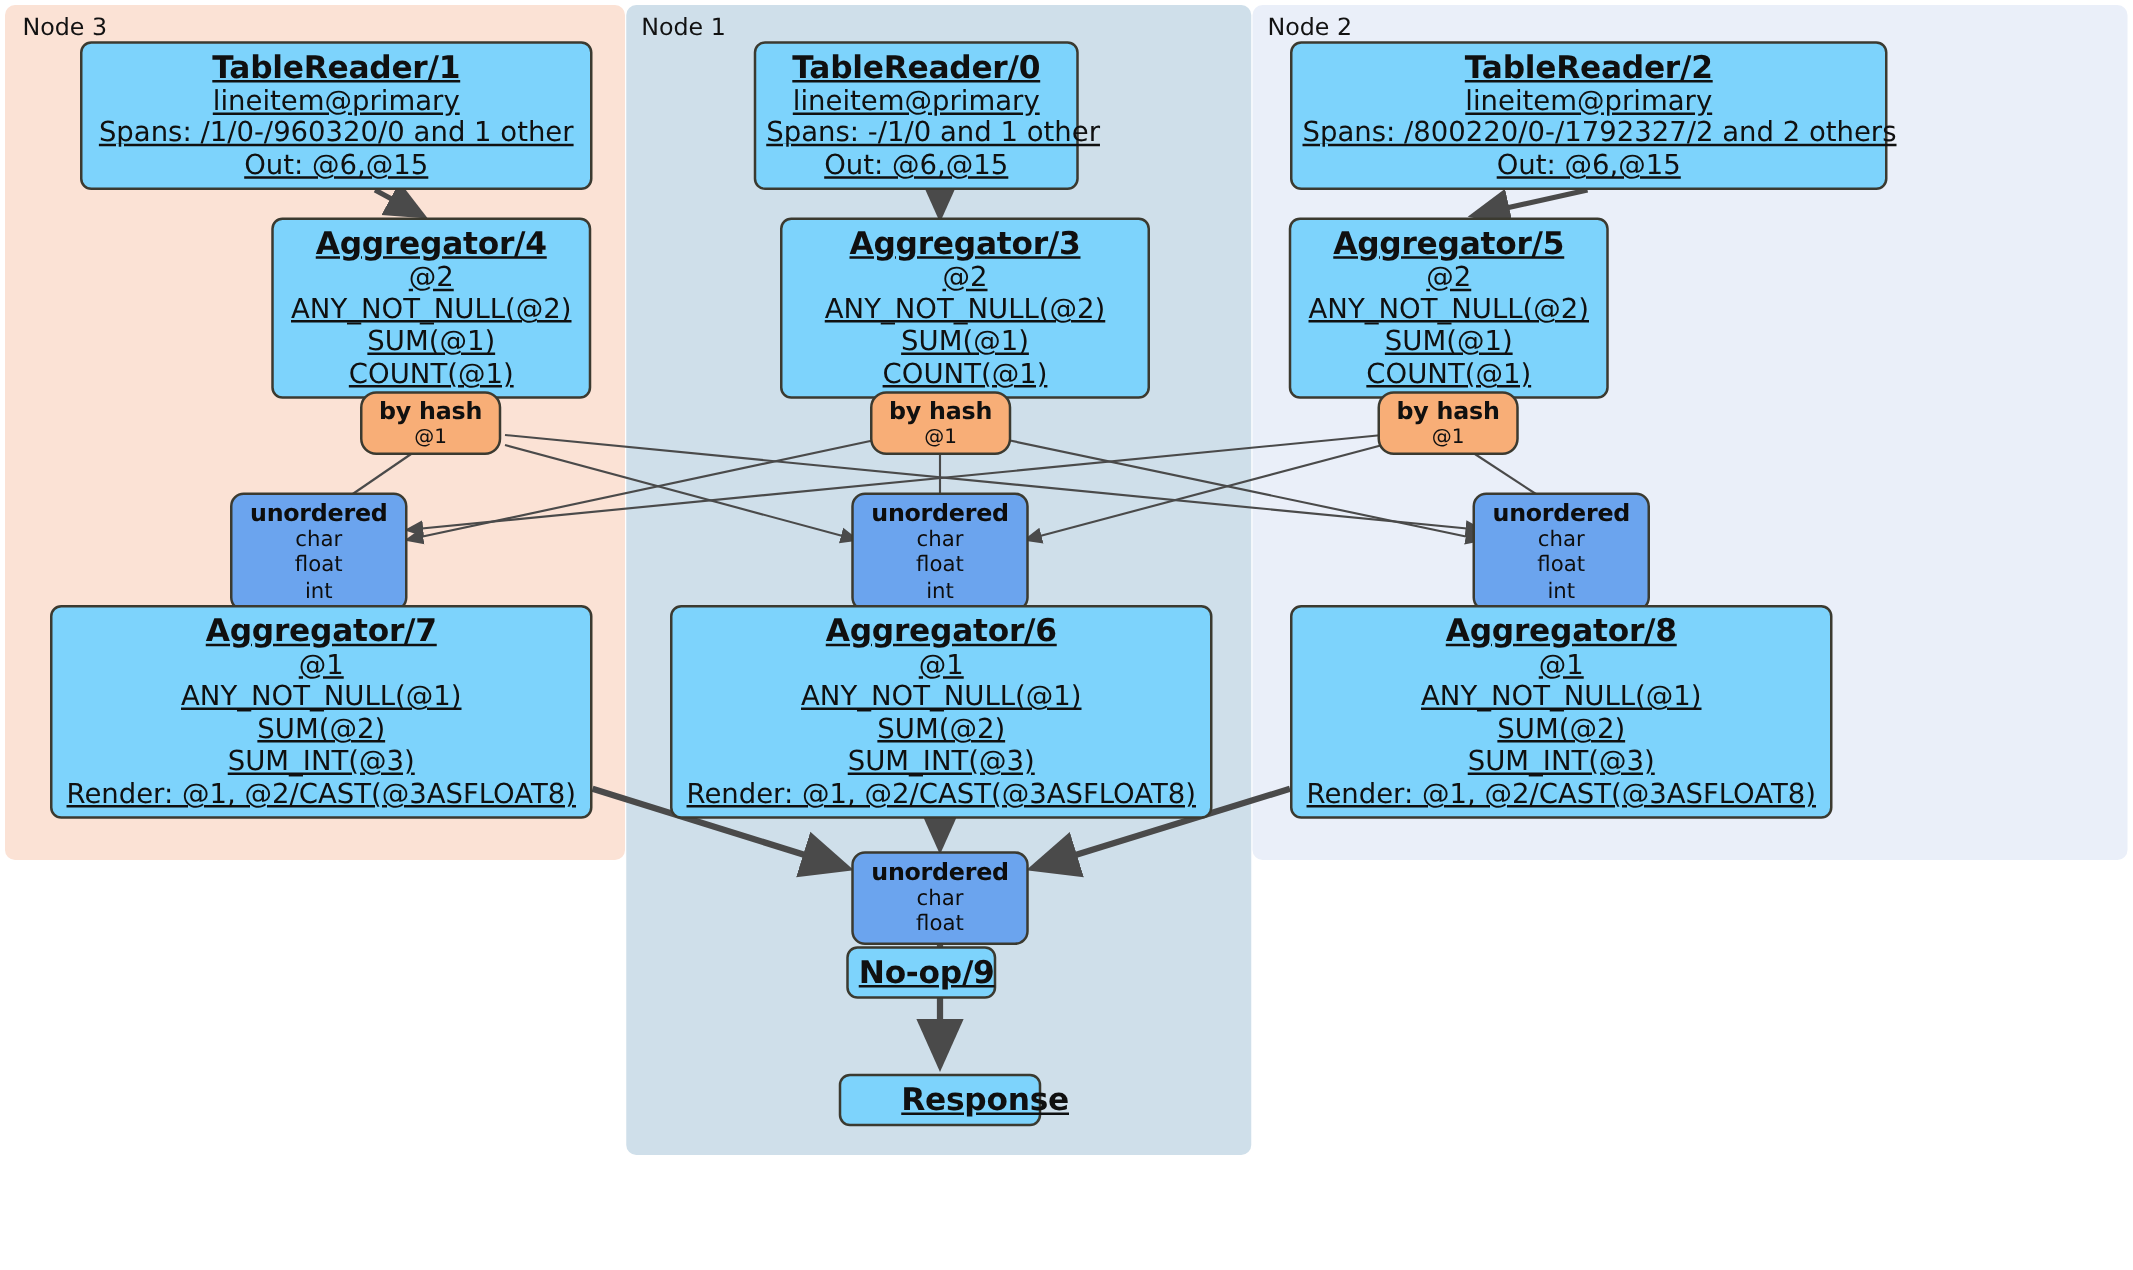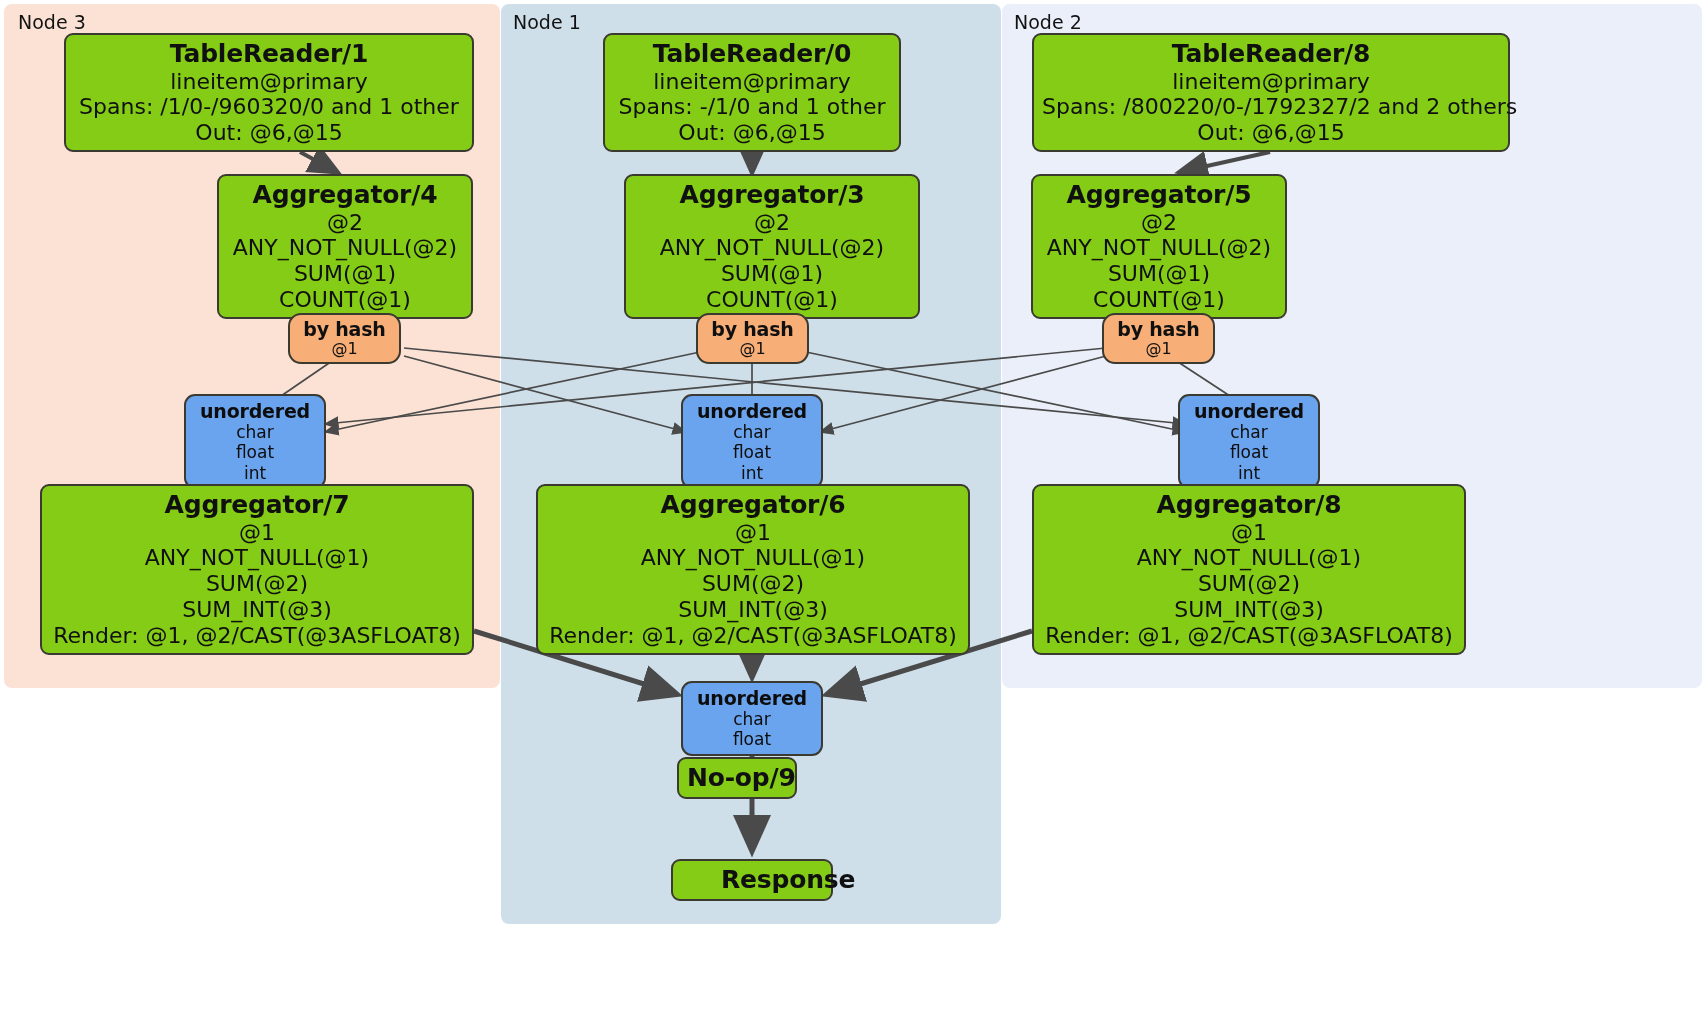--- a/index.html
+++ b/index.html
@@ -48,22 +48,23 @@
   .box {
     position: absolute;
     box-sizing: border-box;
     border: 2px solid #3b3a30;
     border-radius: 9px;
     text-align: center;
     padding: 4px 8px;
     line-height: 1.18;
   }
   .box-proc {
-    background: #84cc16;
+    background: #7dd3fc;
     color: #101010;
+    text-decoration: underline;
   }
   .box-router {
     background: #f8ae77;
     color: #101010;
     border-radius: 13px;
     padding: 3px 10px;
   }
   .box-sync {
     background: #6ba4ee;
     color: #0d0d0d;
@@ -172,21 +173,21 @@
 
   <div class="box box-proc" style="left:40px; top:484px; width:434px;">
     <div class="title">Aggregator/7</div>
     <div class="line">@1</div>
     <div class="line">ANY_NOT_NULL(@1)</div>
     <div class="line">SUM(@2)</div>
     <div class="line">SUM_INT(@3)</div>
     <div class="line">Render: @1, @2/CAST(@3ASFLOAT8)</div>
   </div>
 
-  <div class="box box-proc" style="left:603px; top:33px; width:298px;">
+  <div class="box box-proc" style="left:603px; top:33px; width:260px;">
     <div class="title">TableReader/0</div>
     <div class="line">lineitem@primary</div>
     <div class="line">Spans: -/1/0 and 1 other</div>
     <div class="line">Out: @6,@15</div>
   </div>
 
   <div class="box box-proc" style="left:624px; top:174px; width:296px;">
     <div class="title">Aggregator/3</div>
     <div class="line">@2</div>
     <div class="line">ANY_NOT_NULL(@2)</div>
@@ -223,21 +224,21 @@
 
   <div class="box box-proc box-noop" style="left:677px; top:757px; width:120px;">
     <div class="title">No-op/9</div>
   </div>
 
   <div class="box box-proc box-response" style="left:671px; top:859px; width:162px;padding-left:48px;">
     <div class="title">Response</div>
   </div>
 
   <div class="box box-proc" style="left:1032px; top:33px; width:478px;">
-    <div class="title">TableReader/8</div>
+    <div class="title">TableReader/2</div>
     <div class="line">lineitem@primary</div>
     <div class="line">Spans: /800220/0-/1792327/2 and 2 others</div>
     <div class="line">Out: @6,@15</div>
   </div>
 
   <div class="box box-proc" style="left:1031px; top:174px; width:256px;">
     <div class="title">Aggregator/5</div>
     <div class="line">@2</div>
     <div class="line">ANY_NOT_NULL(@2)</div>
     <div class="line">SUM(@1)</div>

